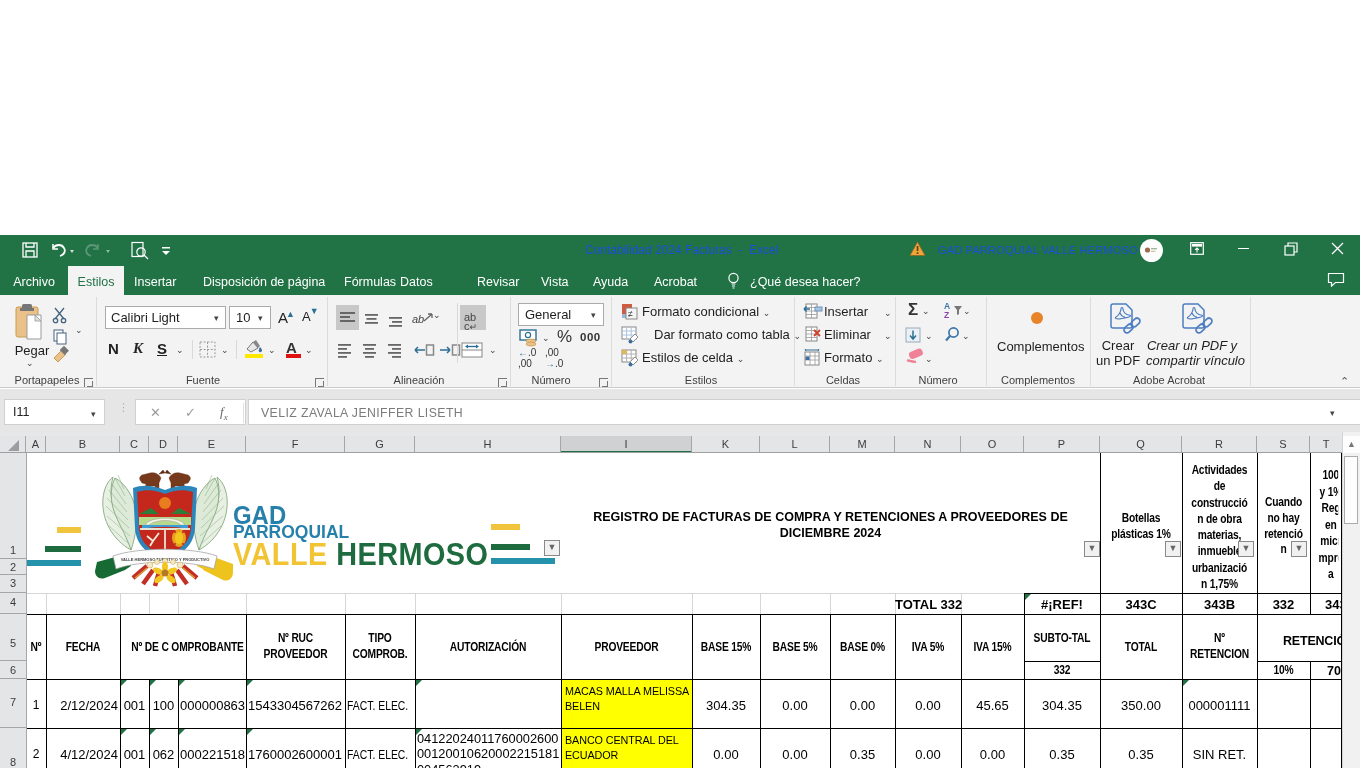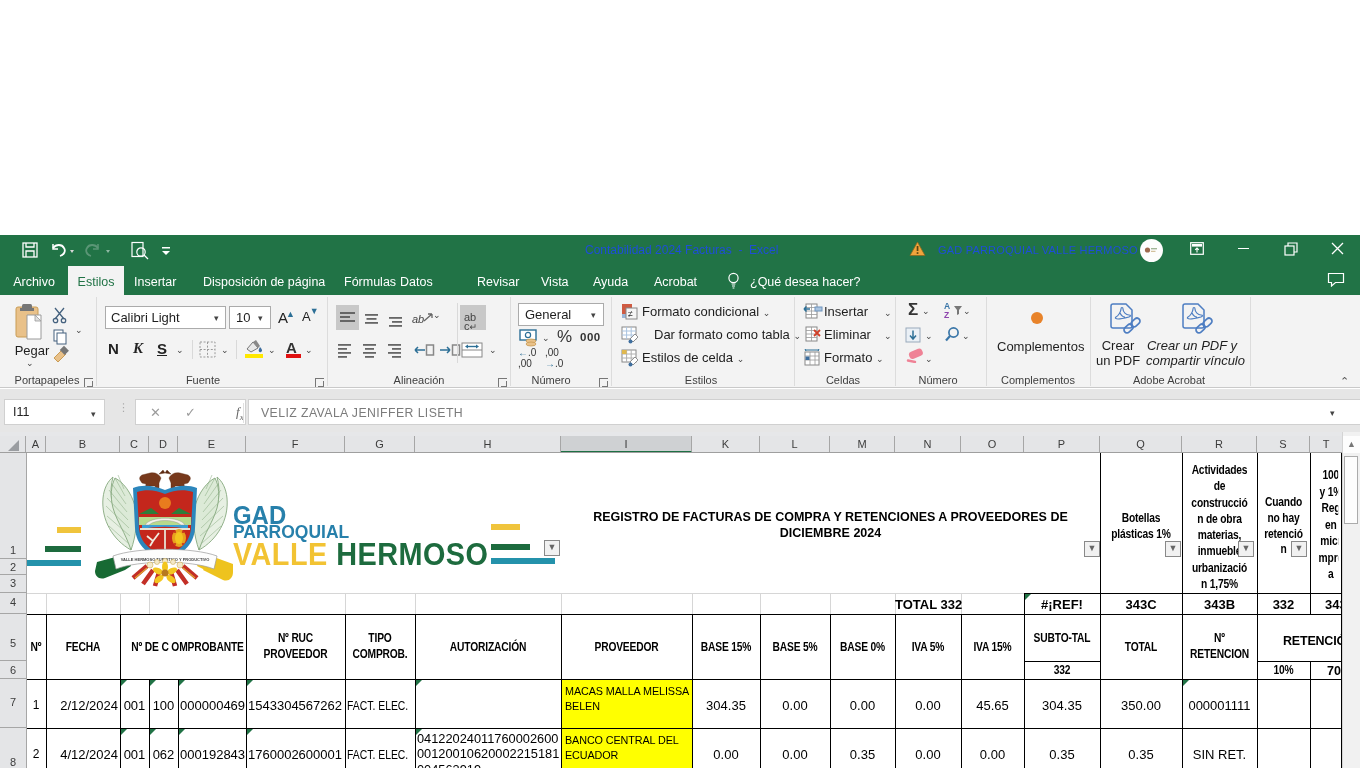--- a/index.html
+++ b/index.html
@@ -346,21 +346,21 @@
   <div class="abs rtxt" style="left:1146px;top:338px;width:92px;text-align:center;white-space:nowrap;font-style:italic;">Crear un PDF y<br>compartir vínculo</div>
   
   <div class="abs" id="fxband"></div>
   <div class="abs" style="left:4px;top:399px;width:101px;height:26px;background:#fff;border:1px solid #d0d0d0;font-size:12.5px;color:#222;line-height:24px;padding-left:8px;">I11</div>
   <div class="abs chev" style="left:91px;top:409px;">▾</div>
   <div class="abs" style="left:135px;top:399px;width:111px;height:26px;background:#fff;border:1px solid #d0d0d0;"></div>
   <div class="abs" style="left:248px;top:399px;width:1112px;height:26px;background:#fff;border:1px solid #d0d0d0;border-right:none;"></div>
   <div class="abs" style="left:118px;top:404px;width:4px;height:18px;color:#aaa;font-size:11px;line-height:6px;letter-spacing:0;">⋮</div>
   <div class="abs" style="left:150px;top:405px;color:#9b9b9b;font-size:13px;">✕</div>
   <div class="abs" style="left:185px;top:405px;color:#9b9b9b;font-size:13px;">✓</div>
-  <div class="abs" style="left:220px;top:404px;color:#666;font-size:13px;font-style:italic;font-family:'Liberation Serif',serif;margin-left:16px;">f<sub style="font-size:9px">x</sub></div>
+  <div class="abs" style="left:220px;top:404px;color:#666;font-size:13px;font-style:italic;font-family:'Liberation Serif',serif;">f<sub style="font-size:9px">x</sub></div>
   <div class="abs" style="left:243px;top:403px;width:1px;height:20px;background:#e0e0e0;"></div>
   <div class="abs" style="left:261px;top:406px;font-size:12.3px;color:#7b7b7b;letter-spacing:0.4px;">VELIZ ZAVALA JENIFFER LISETH</div>
   <div class="abs chev" style="left:1330px;top:408px;">▾</div>
   
   <div class="abs" id="colhdr"></div>
   <div class="abs" style="left:0;top:436px;width:26px;height:17px;background:#e4e5e7;border-right:1px solid #a6a6a6;"></div>
   <div class="abs" style="left:8px;top:440px;width:0;height:0;border-bottom:11px solid #9a9da1;border-left:11px solid transparent;"></div>
   <div class="abs colcell" style="left:26px;width:20px;">A</div>
   <div class="abs colcell" style="left:46px;width:74px;">B</div>
   <div class="abs colcell" style="left:120px;width:29px;">C</div>
@@ -567,38 +567,38 @@
   <div class="abs hdr ct" style="left:1257px;top:663px;width:53px;">10%</div>
   <div class="abs ct" style="left:1311px;top:663px;width:30px;overflow:hidden;"><span style="font-weight:bold;font-size:12.5px;display:inline-block;padding-left:16px;white-space:nowrap;">70%</span></div>
   
   <div class="abs" style="left:562px;top:680px;width:130px;height:48px;background:#ffff00;"></div>
   <div class="abs" style="left:562px;top:729px;width:130px;height:39px;background:#ffff00;"></div>
   
   <div class="abs ct" style="left:26px;top:698px;width:20px;text-align:center;font-size:12px;">1</div>
   <div class="abs ct" style="left:46px;top:698px;width:72px;text-align:right;">2/12/2024</div>
   <div class="abs ct" style="left:120px;top:698px;width:29px;text-align:center;">001</div>
   <div class="abs ct" style="left:149px;top:698px;width:29px;text-align:center;">100</div>
-  <div class="abs ct" style="left:180px;top:698px;">000000469</div>
+  <div class="abs ct" style="left:180px;top:698px;">000000863</div>
   <div class="abs ct" style="left:248px;top:698px;">1543304567262</div>
   <div class="abs ct" style="left:347px;top:698px;transform:scaleX(0.8);transform-origin:left;">FACT. ELEC.</div>
   <div class="abs ct" style="left:565px;top:684px;line-height:15px;font-size:10.8px;letter-spacing:-0.1px;">MACAS MALLA MELISSA<br>BELEN</div>
   <div class="abs ct" style="left:692px;top:698px;width:68px;text-align:center;">304.35</div>
   <div class="abs ct" style="left:760px;top:698px;width:70px;text-align:center;">0.00</div>
   <div class="abs ct" style="left:830px;top:698px;width:65px;text-align:center;">0.00</div>
   <div class="abs ct" style="left:895px;top:698px;width:66px;text-align:center;">0.00</div>
   <div class="abs ct" style="left:961px;top:698px;width:63px;text-align:center;">45.65</div>
   <div class="abs ct" style="left:1024px;top:698px;width:76px;text-align:center;">304.35</div>
   <div class="abs ct" style="left:1100px;top:698px;width:82px;text-align:center;">350.00</div>
   <div class="abs ct" style="left:1182px;top:698px;width:75px;text-align:center;">000001111</div>
   
   <div class="abs ct" style="left:26px;top:747px;width:20px;text-align:center;font-size:12px;">2</div>
   <div class="abs ct" style="left:46px;top:747px;width:72px;text-align:right;">4/12/2024</div>
   <div class="abs ct" style="left:120px;top:747px;width:29px;text-align:center;">001</div>
   <div class="abs ct" style="left:149px;top:747px;width:29px;text-align:center;">062</div>
-  <div class="abs ct" style="left:180px;top:747px;">000192843</div>
+  <div class="abs ct" style="left:180px;top:747px;">000221518</div>
   <div class="abs ct" style="left:248px;top:747px;">1760002600001</div>
   <div class="abs ct" style="left:347px;top:747px;transform:scaleX(0.8);transform-origin:left;">FACT. ELEC.</div>
   <div class="abs ct" style="left:417px;top:731px;line-height:15.3px;font-size:12.8px;">04122024011760002600<br>00120010620002215181<br>004563919</div>
   <div class="abs ct" style="left:565px;top:733px;line-height:15px;font-size:10.8px;letter-spacing:-0.1px;">BANCO CENTRAL DEL<br>ECUADOR</div>
   <div class="abs ct" style="left:692px;top:747px;width:68px;text-align:center;">0.00</div>
   <div class="abs ct" style="left:760px;top:747px;width:70px;text-align:center;">0.00</div>
   <div class="abs ct" style="left:830px;top:747px;width:65px;text-align:center;">0.35</div>
   <div class="abs ct" style="left:895px;top:747px;width:66px;text-align:center;">0.00</div>
   <div class="abs ct" style="left:961px;top:747px;width:63px;text-align:center;">0.00</div>
   <div class="abs ct" style="left:1024px;top:747px;width:76px;text-align:center;">0.35</div>

